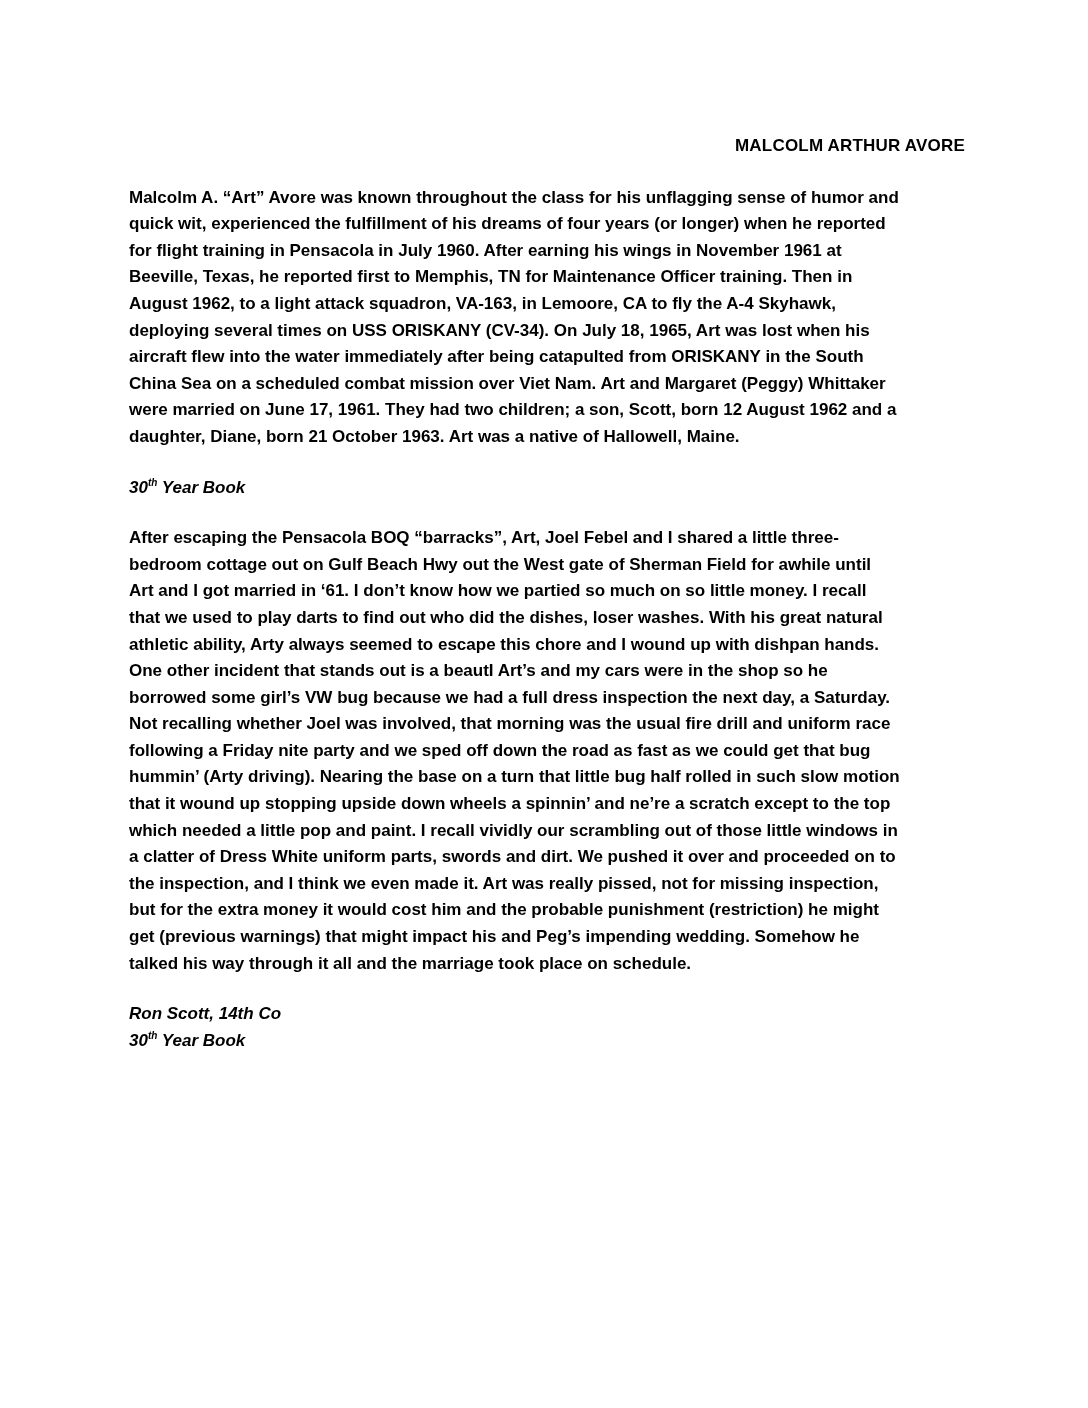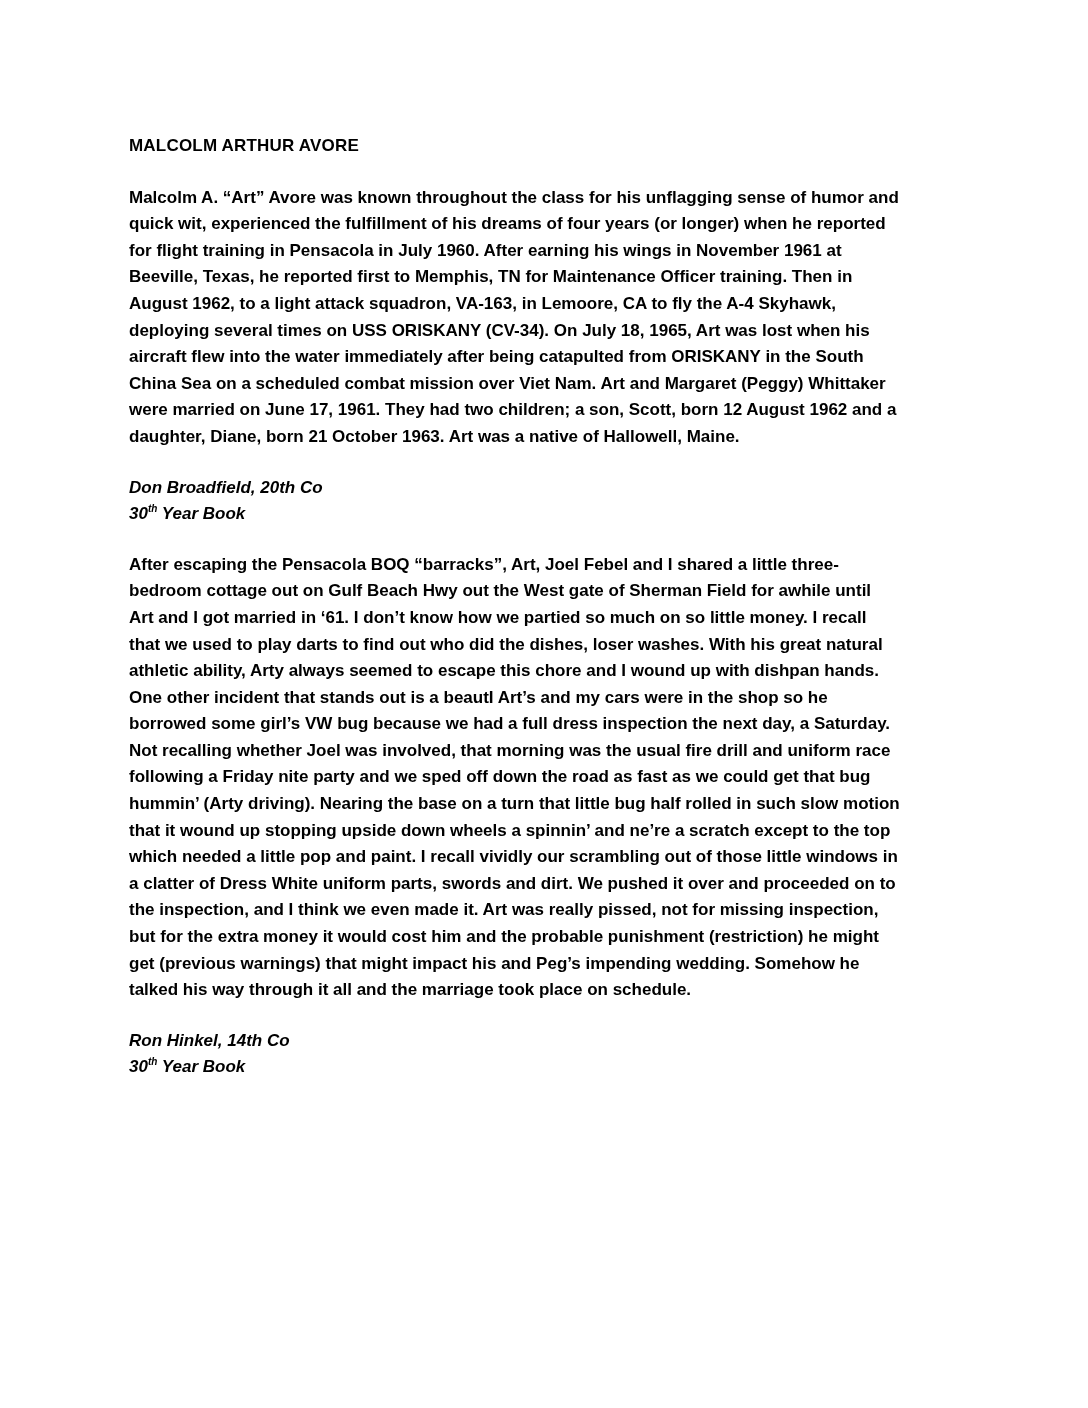--- a/index.html
+++ b/index.html
@@ -19,20 +19,21 @@
     left: 129px;
     top: 133px;
     width: 836px;
   }
   .doc-title {
     font-size: 17px;
     font-weight: bold;
     line-height: 26.6px;
     margin: 0 0 25px 0;
     letter-spacing: 0.2px;
+    text-align: right;
   }
   .para {
     font-size: 17px;
     line-height: 26.6px;
     margin: 18px 0 24px 0;
     white-space: pre-line;
     font-weight: bold; 
     font-weight: 600;
   }
   
@@ -64,21 +65,20 @@
 for flight training in Pensacola in July 1960. After earning his wings in November 1961 at
 Beeville, Texas, he reported first to Memphis, TN for Maintenance Officer training. Then in
 August 1962, to a light attack squadron, VA-163, in Lemoore, CA to fly the A-4 Skyhawk,
 deploying several times on USS ORISKANY (CV-34). On July 18, 1965, Art was lost when his
 aircraft flew into the water immediately after being catapulted from ORISKANY in the South
 China Sea on a scheduled combat mission over Viet Nam. Art and Margaret (Peggy) Whittaker
 were married on June 17, 1961. They had two children; a son, Scott, born 12 August 1962 and a
 daughter, Diane, born 21 October 1963. Art was a native of Hallowell, Maine.</p>
 
   <div class="attribution">
-    <div>Don Broadfield, 20th Co</div>
     <div><span>30</span><sup>th</sup><span> Year Book</span></div>
   </div>
 
   <p class="para">After escaping the Pensacola BOQ “barracks”, Art, Joel Febel and I shared a little three-
 bedroom cottage out on Gulf Beach Hwy out the West gate of Sherman Field for awhile until
 Art and I got married in ‘61. I don’t know how we partied so much on so little money. I recall
 that we used to play darts to find out who did the dishes, loser washes. With his great natural
 athletic ability, Arty always seemed to escape this chore and I wound up with dishpan hands.
 One other incident that stands out is a beautI Art’s and my cars were in the shop so he
 borrowed some girl’s VW bug because we had a full dress inspection the next day, a Saturday.
@@ -87,17 +87,17 @@
 hummin’ (Arty driving). Nearing the base on a turn that little bug half rolled in such slow motion
 that it wound up stopping upside down wheels a spinnin’ and ne’re a scratch except to the top
 which needed a little pop and paint. I recall vividly our scrambling out of those little windows in
 a clatter of Dress White uniform parts, swords and dirt. We pushed it over and proceeded on to
 the inspection, and I think we even made it. Art was really pissed, not for missing inspection,
 but for the extra money it would cost him and the probable punishment (restriction) he might
 get (previous warnings) that might impact his and Peg’s impending wedding. Somehow he
 talked his way through it all and the marriage took place on schedule.</p>
 
   <div class="attribution">
-    <div>Ron Hinkel, 14th Co</div>
+    <div>Ron Scott, 14th Co</div>
     <div><span>30</span><sup>th</sup><span> Year Book</span></div>
   </div>
 
 </div>
 
 </body></html>

